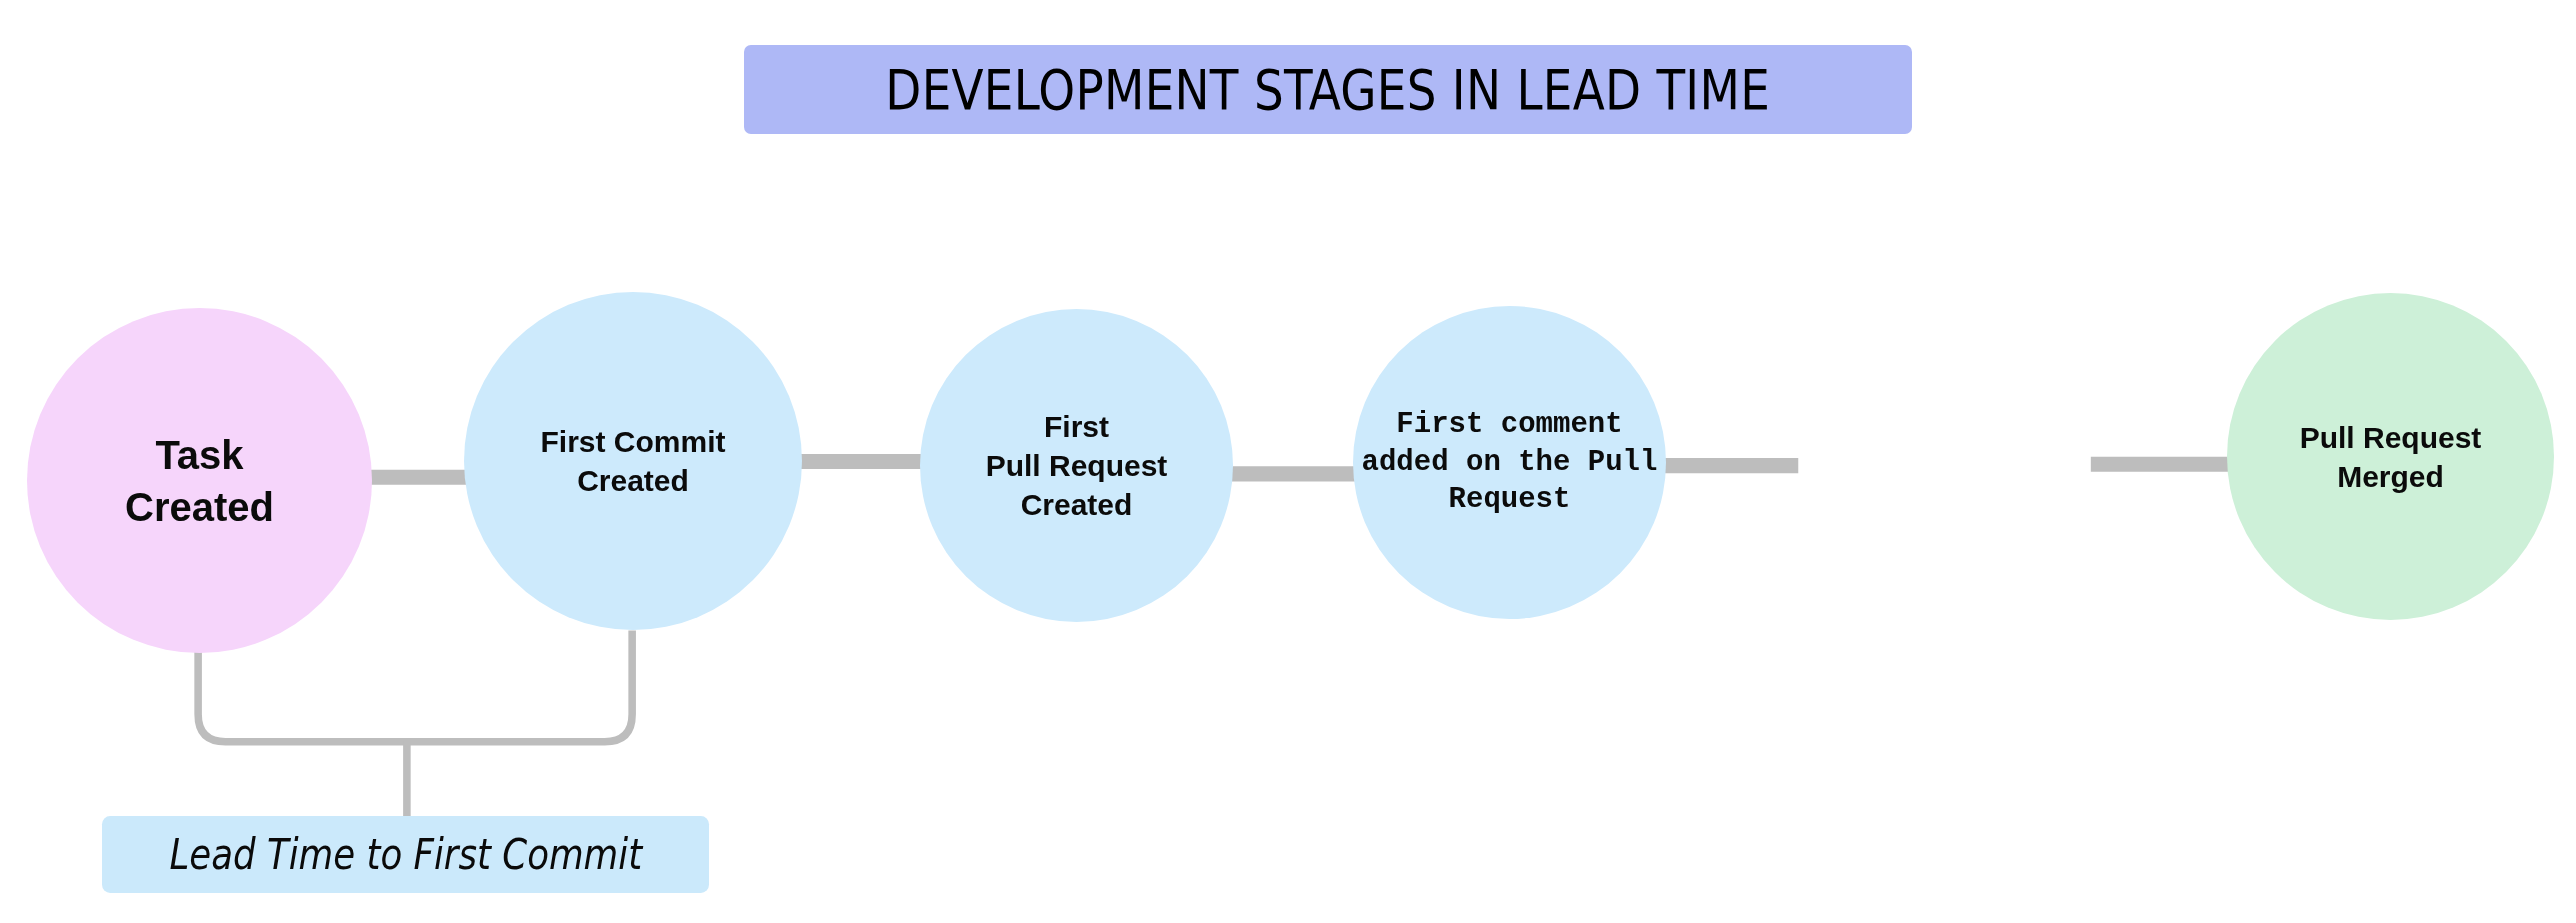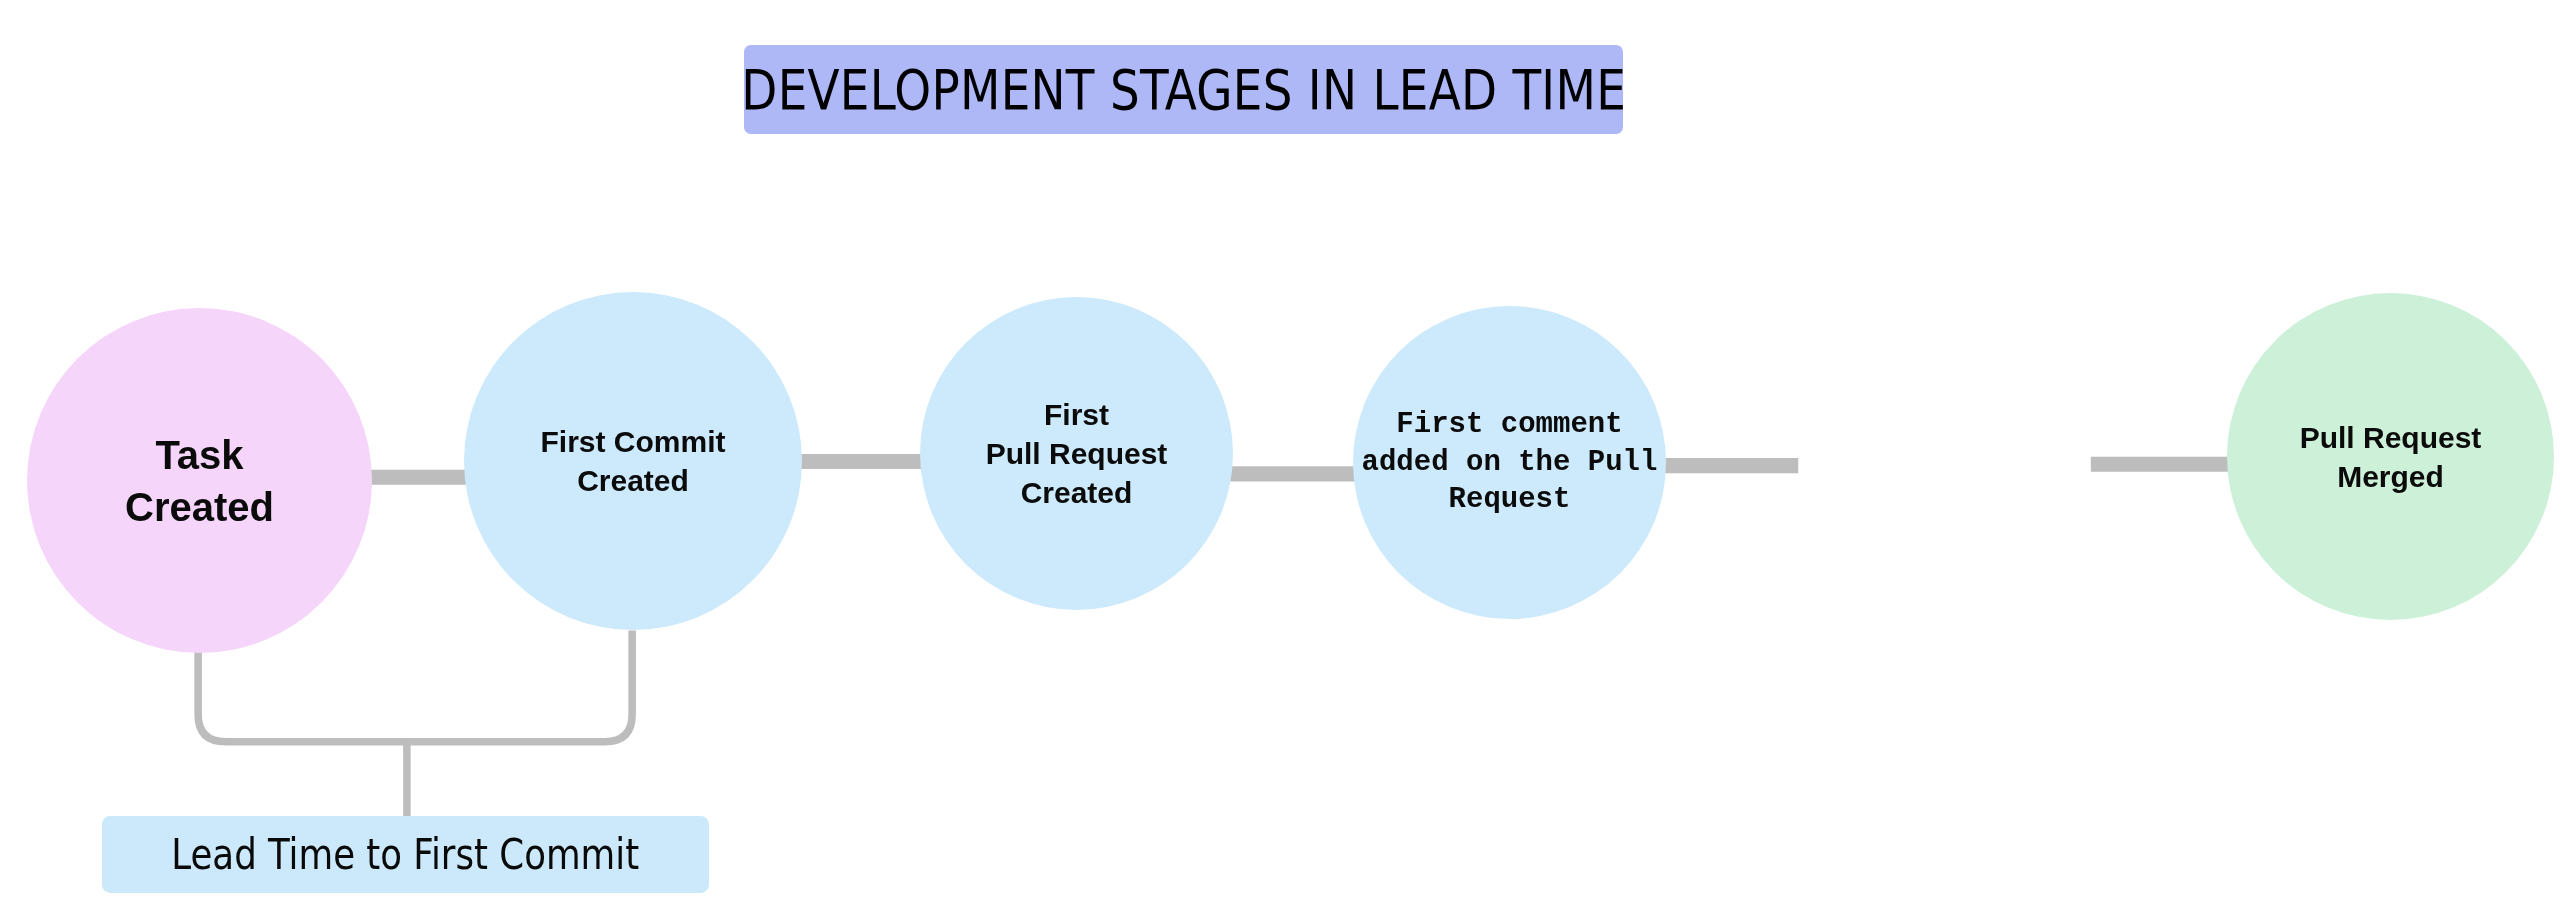--- a/index.html
+++ b/index.html
@@ -20,21 +20,21 @@
     left: 0; top: 0;
     width: 2576px;
     height: 923px;
   }
 
   
   .title-box {
     position: absolute;
     left: 744px;
     top: 45px;
-    width: 879px;
+    width: 1168px;
     height: 89px;
     background: #aeb8f6;
     border-radius: 6.9px;
     display: flex;
     align-items: center;
     justify-content: center;
     box-sizing: border-box;
   }
   .title-text {
     font-family: "Liberation Sans Narrow", "DejaVu Sans Condensed", "Liberation Sans", sans-serif;
@@ -81,20 +81,21 @@
     left: 102px;
     top: 816px;
     width: 607px;
     height: 77px;
     background: #cbe9fb;
     border-radius: 8.2px;
     display: flex;
     align-items: center;
     justify-content: center;
     box-sizing: border-box;
+    font-style: italic;
   }
   .anno-text {
     font-family: "DejaVu Sans Condensed", "Liberation Sans Narrow", "Liberation Sans", sans-serif;
     font-size: 43px;
     font-weight: 400;
     color: #0a0a0a;
     white-space: nowrap;
     transform: scaleX(0.92);
     line-height: 1;
   }
@@ -123,21 +124,21 @@
   <div class="node" style="left:27px; top:308px; width:345px; height:345px; background:#f6d5fb;">
     <span class="node-label" style="font-size:40px;">Task
 Created</span>
   </div>
 
   <div class="node" style="left:464px; top:292px; width:338px; height:338px; background:#cdeafc;">
     <span class="node-label" style="font-size:30px;">First Commit
 Created</span>
   </div>
 
-  <div class="node" style="left:920px; top:297px; width:313px; height:313px; background:#cdeafc;">
+  <div class="node" style="left:920px; top:309px; width:313px; height:313px; background:#cdeafc;">
     <span class="node-label" style="font-size:30px;">First
 Pull Request
 Created</span>
   </div>
 
   <div class="node" style="left:1353px; top:306px; width:313px; height:313px; background:#cdeafc;">
     <span class="node-label" style="font-size:29px;font-family:Liberation Mono, monospace;">First comment
 added on the Pull
 Request</span>
   </div>

